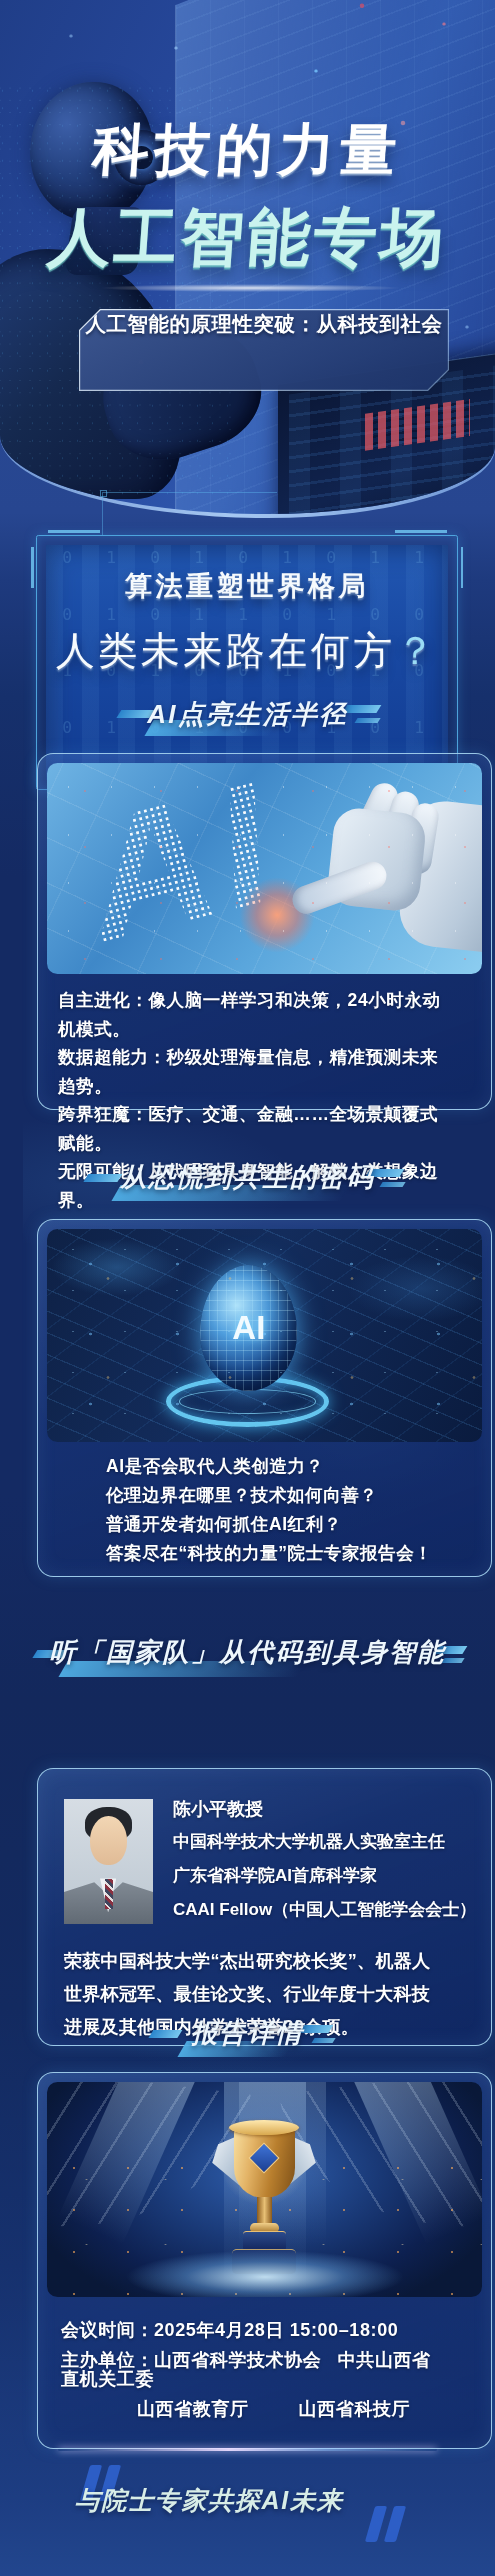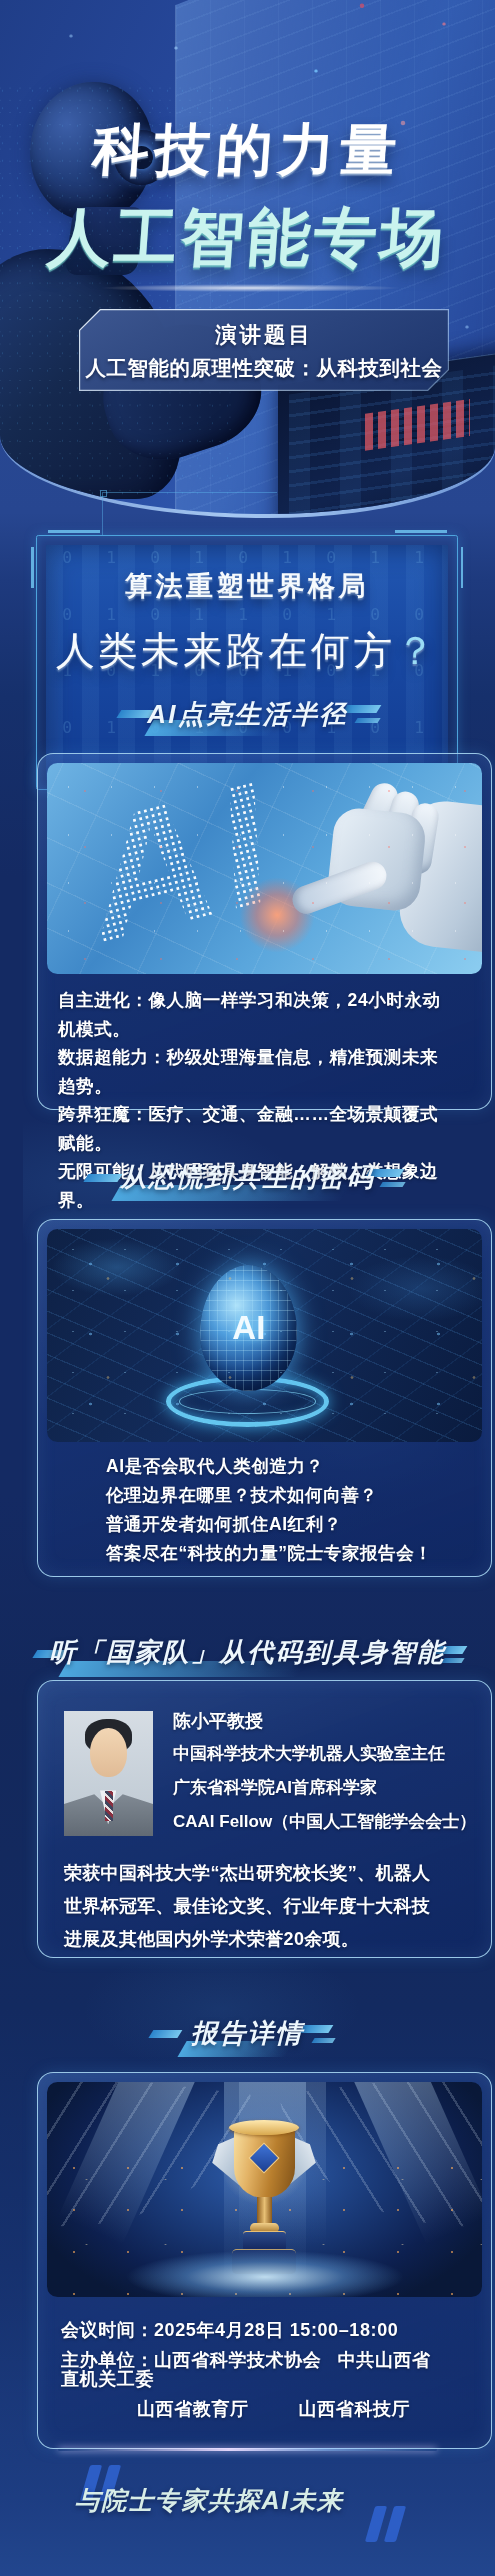--- a/index.html
+++ b/index.html
@@ -166,21 +166,21 @@
     box-shadow:0 0 27px rgba(80,180,250,.75),inset -8.2px -10.5px 23px rgba(4,18,50,.85);}
   .egg::before{content:'';position:absolute;inset:0;border-radius:inherit;
     background:repeating-linear-gradient(0deg,rgba(190,240,255,.28) 0 0.9px,transparent 0.9px 10px),
                repeating-linear-gradient(90deg,rgba(190,240,255,.22) 0 0.9px,transparent 0.9px 8.7px);}
   .egg-label{position:absolute;left:0;top:44px;width:100%;text-align:center;font-size:33px;font-weight:800;color:#f2fbff;
     text-shadow:0 0 8.2px rgba(140,220,255,.95);}
   .questions{position:absolute;left:68px;top:232px;width:338px;}
   .questions p{font-size:17.5px;font-weight:700;line-height:29px;letter-spacing:0.6px;}
 
   
-  .card3{top:1680px;height:278px;}
+  .card3{top:1768px;height:278px;}
   .photo{position:absolute;left:26px;top:30px;width:89px;height:125px;overflow:hidden;
     background:linear-gradient(180deg,#d6dde4 0%,#bcc7d1 100%);}
   .ph-hair{position:absolute;left:21px;top:7.6px;width:47px;height:34px;border-radius:46% 46% 38% 38%;background:#23262c;}
   .ph-face{position:absolute;left:26px;top:17px;width:37px;height:49px;border-radius:50% 50% 46% 46%;background:linear-gradient(#f2d6b4,#e0bb96);}
   .ph-suit{position:absolute;left:0;bottom:0;width:100%;height:55px;background:linear-gradient(#8a939d,#616a74);
     clip-path:polygon(0 42%,34% 24%,46% 42%,50% 34%,54% 42%,66% 24%,100% 42%,100% 100%,0 100%);}
   .ph-shirt{position:absolute;left:36px;bottom:11.6px;width:16.3px;height:34px;background:#eef1f4;clip-path:polygon(0 0,100% 0,50% 100%);}
   .ph-tie{position:absolute;left:41px;bottom:15px;width:7.6px;height:30px;
     background:repeating-linear-gradient(45deg,#8a3040 0 2.9px,#e8e0e0 2.9px 4.7px,#40465e 4.7px 7.6px);}
   .info{position:absolute;left:135px;top:30px;}
@@ -257,21 +257,20 @@
     <div class="rb-ear"></div>
     <div class="rb-neck"></div>
     <div class="rb-tex"></div>
     <div class="monitor"></div>
     <div class="dust"></div>
     <div class="t1">科技的力量</div>
     <div class="t2">人工智能专场</div>
     <div class="flare"></div>
     <div class="topic">
       <div class="topic-in">
-        <div class="topic-label">演讲题目</div>
         <div class="topic-title">人工智能的原理性突破：从科技到社会</div>
       </div>
     </div>
   </div>
 
   <div class="algo">
     <div class="circ"></div>
     <div class="deco d-a"></div>
     <div class="deco d-b"></div>
     <div class="deco d-c"></div>

